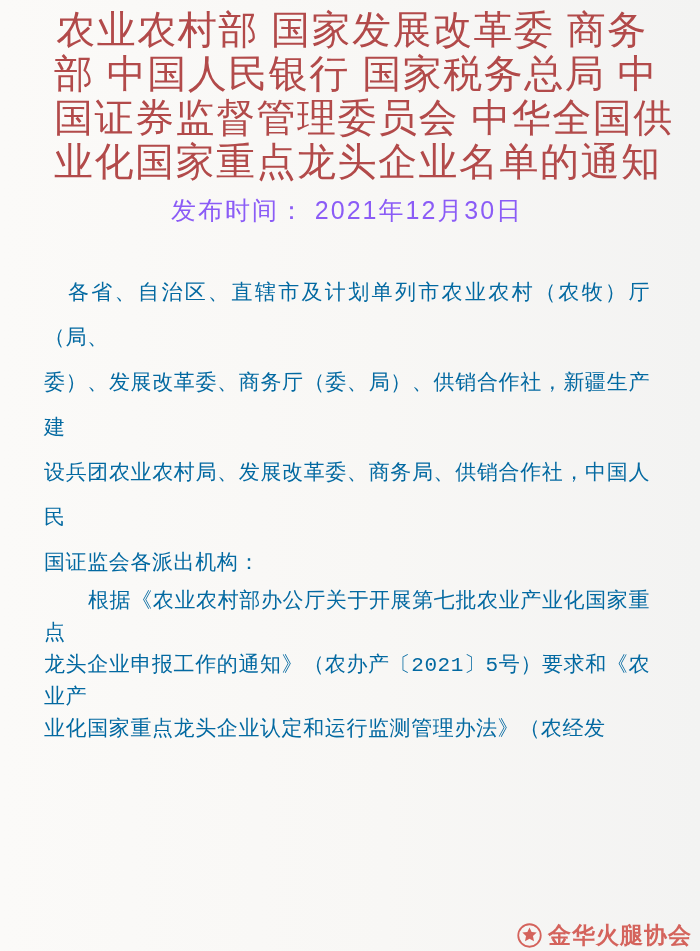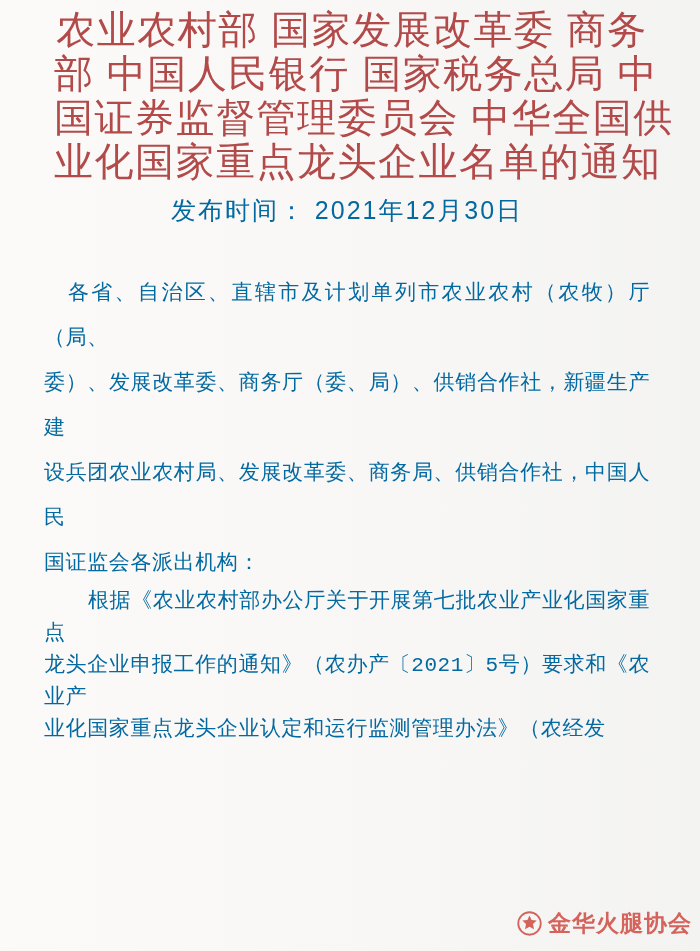--- a/index.html
+++ b/index.html
@@ -23,37 +23,37 @@
     font-weight: 500;
     padding-left: 10px;
   }
   .title .t-line { white-space: nowrap; text-align: center; }
   .pub {
     margin-top: 10px;
     text-align: center;
     font-family: "Liberation Sans", "DejaVu Sans", sans-serif;
     font-size: 25px;
     letter-spacing: 2px;
-    color: #0369a1;
+    color: #8b5cf6;
   }
   .para {
     color: #0369a1;
     font-size: 21px;
     letter-spacing: 0.6px;
     text-align: justify;
     font-family: Liberation Mono, monospace;
   }
   .para-recipients { line-height: 45px; margin-top: 44px; }
   .para-recipients > div:nth-of-type(1) { text-indent: 24px; }
   .para-body { line-height: 32px; margin-top: 0; }
   .para-body > div:nth-of-type(1) { text-indent: 44px; }
   .watermark {
     position: absolute;
     right: 8px;
-    bottom: 12px;
+    bottom: 0px;
     display: flex;
     align-items: center;
     gap: 5px;
     color: #cf4a42;
     opacity: 0.85;
     font-family: "Liberation Sans", "DejaVu Sans", sans-serif;
     font-weight: bold;
     font-size: 23px;
     letter-spacing: 1px;
     pointer-events: none;

